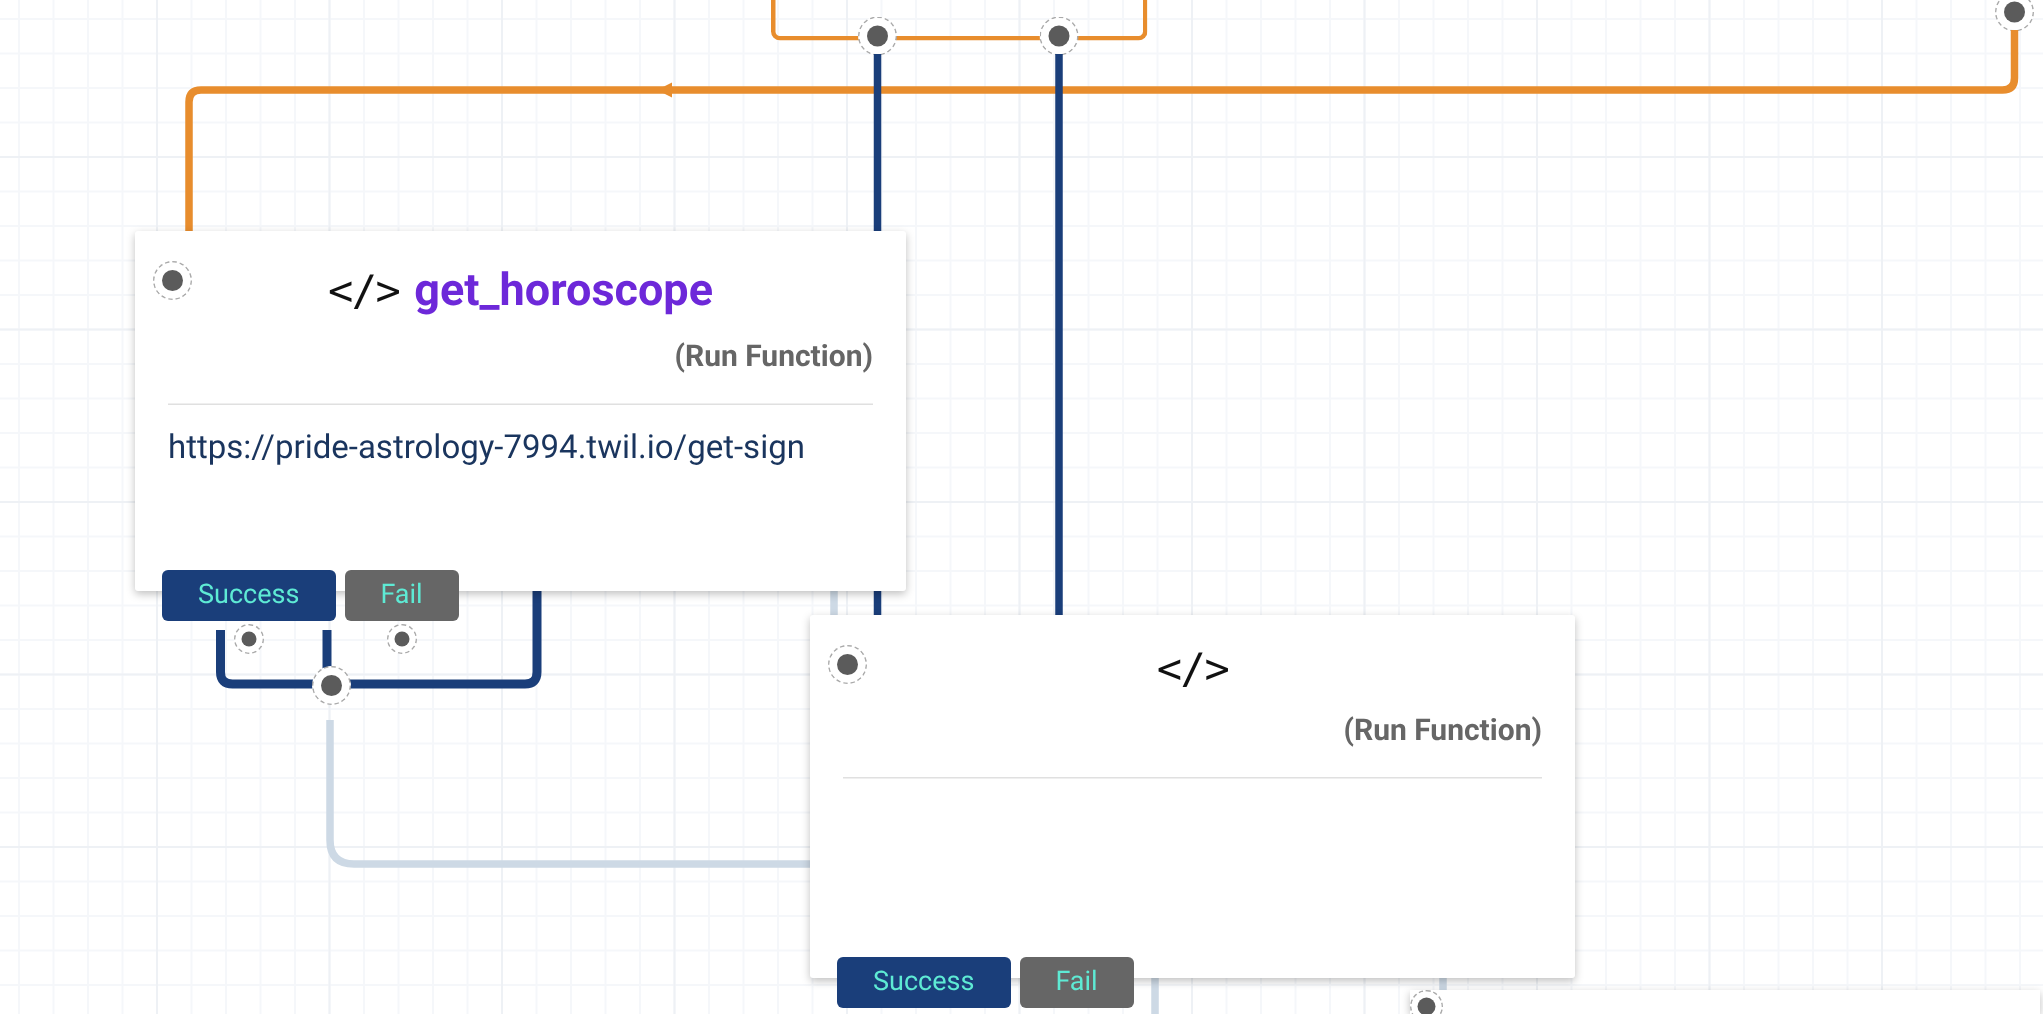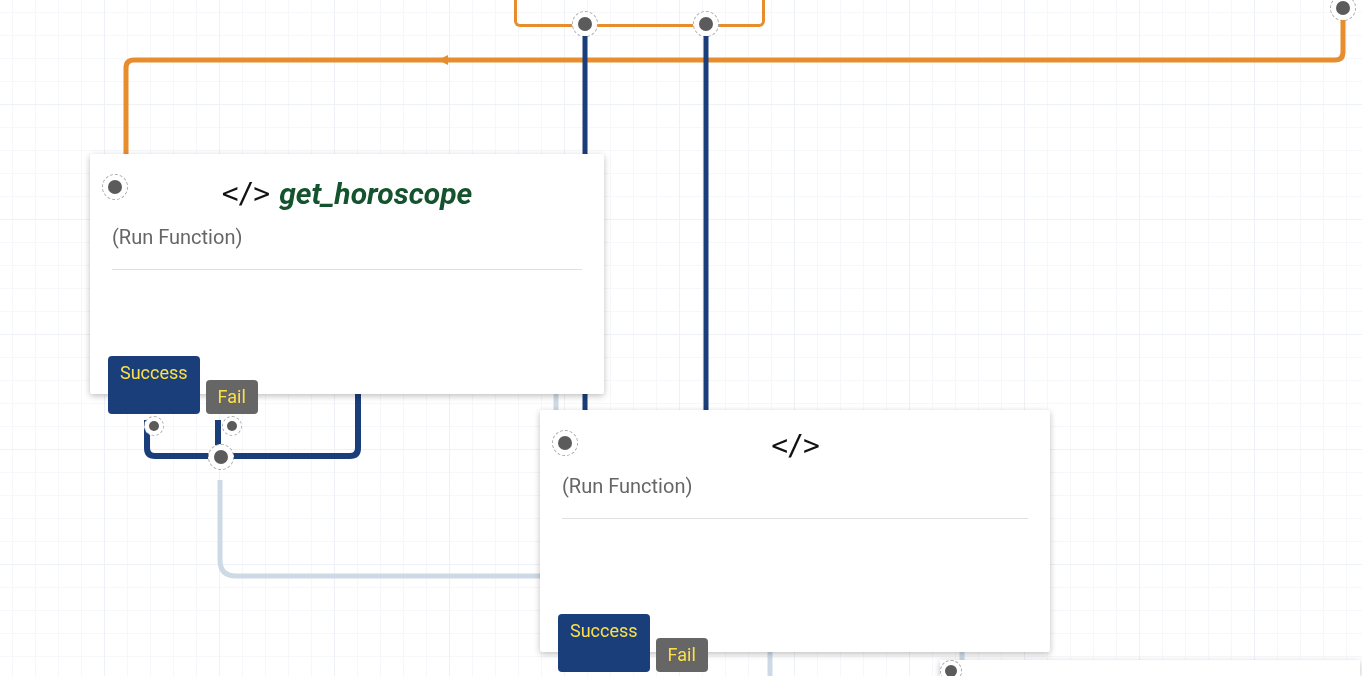--- a/index.html
+++ b/index.html
@@ -78,56 +78,56 @@
   .code-icon {
     font-family: monospace;
     font-size: 28px;
     color: #111;
     letter-spacing: -1px;
     line-height: 1;
   }
   .node-title {
     font-size: 30px;
     font-weight: 700;
-    color: #14532d;
-    font-style: italic;
+    color: #6d28d9;
   }
   .node-subtitle {
-    text-align: left;
+    text-align: right;
     color: #666;
     font-size: 20px;
     margin-top: 14px;
+    font-weight: bold;
   }
   .node-divider {
     border-top: 1px solid #e0e0e0;
     margin: 20px 0 14px 0;
   }
   .node-url {
     font-size: 22px;
     color: #1a355e;
     word-break: break-all;
     line-height: 1.35;
   }
   .badge-row {
     position: absolute;
     left: 18px;
     bottom: -20px;
     display: flex;
     gap: 6px;
   }
   .badge {
-    color: #fde047;
+    color: #5eead4;
     font-size: 18px;
-    padding: 8px 12px;
+    padding: 8px 24px;
     border-radius: 4px;
     line-height: 1;
     position: relative;
   }
   .badge.success { background: #1a3e7a; }
-  .badge.fail { background: #666; margin-top: 24px; }
+  .badge.fail { background: #666; }
   .badge .out-port {
     position: absolute;
     left: 50%;
     transform: translateX(-50%);
     bottom: -22px;
     width: 20px;
     height: 20px;
   }
   .out-port-circle {
     width: 20px;
@@ -220,20 +220,21 @@
       <div class="port-circle">
           <div class="dot"></div>
         </div>
     </div>
     <div class="node-header">
       <span class="code-icon">&lt;/&gt;</span>
       <span class="node-title">get_horoscope</span>
     </div>
     <div class="node-subtitle">(Run Function)</div>
     <div class="node-divider"></div>
+    <div class="node-url">https://pride-astrology-7994.twil.io/get-sign</div>
     <div class="badge-row">
       <div class="badge success">
         <span>Success</span>
         <div class="out-port">
           <div class="out-port-circle">
               <div class="dot"></div>
             </div>
         </div>
       </div>
       <div class="badge fail">

